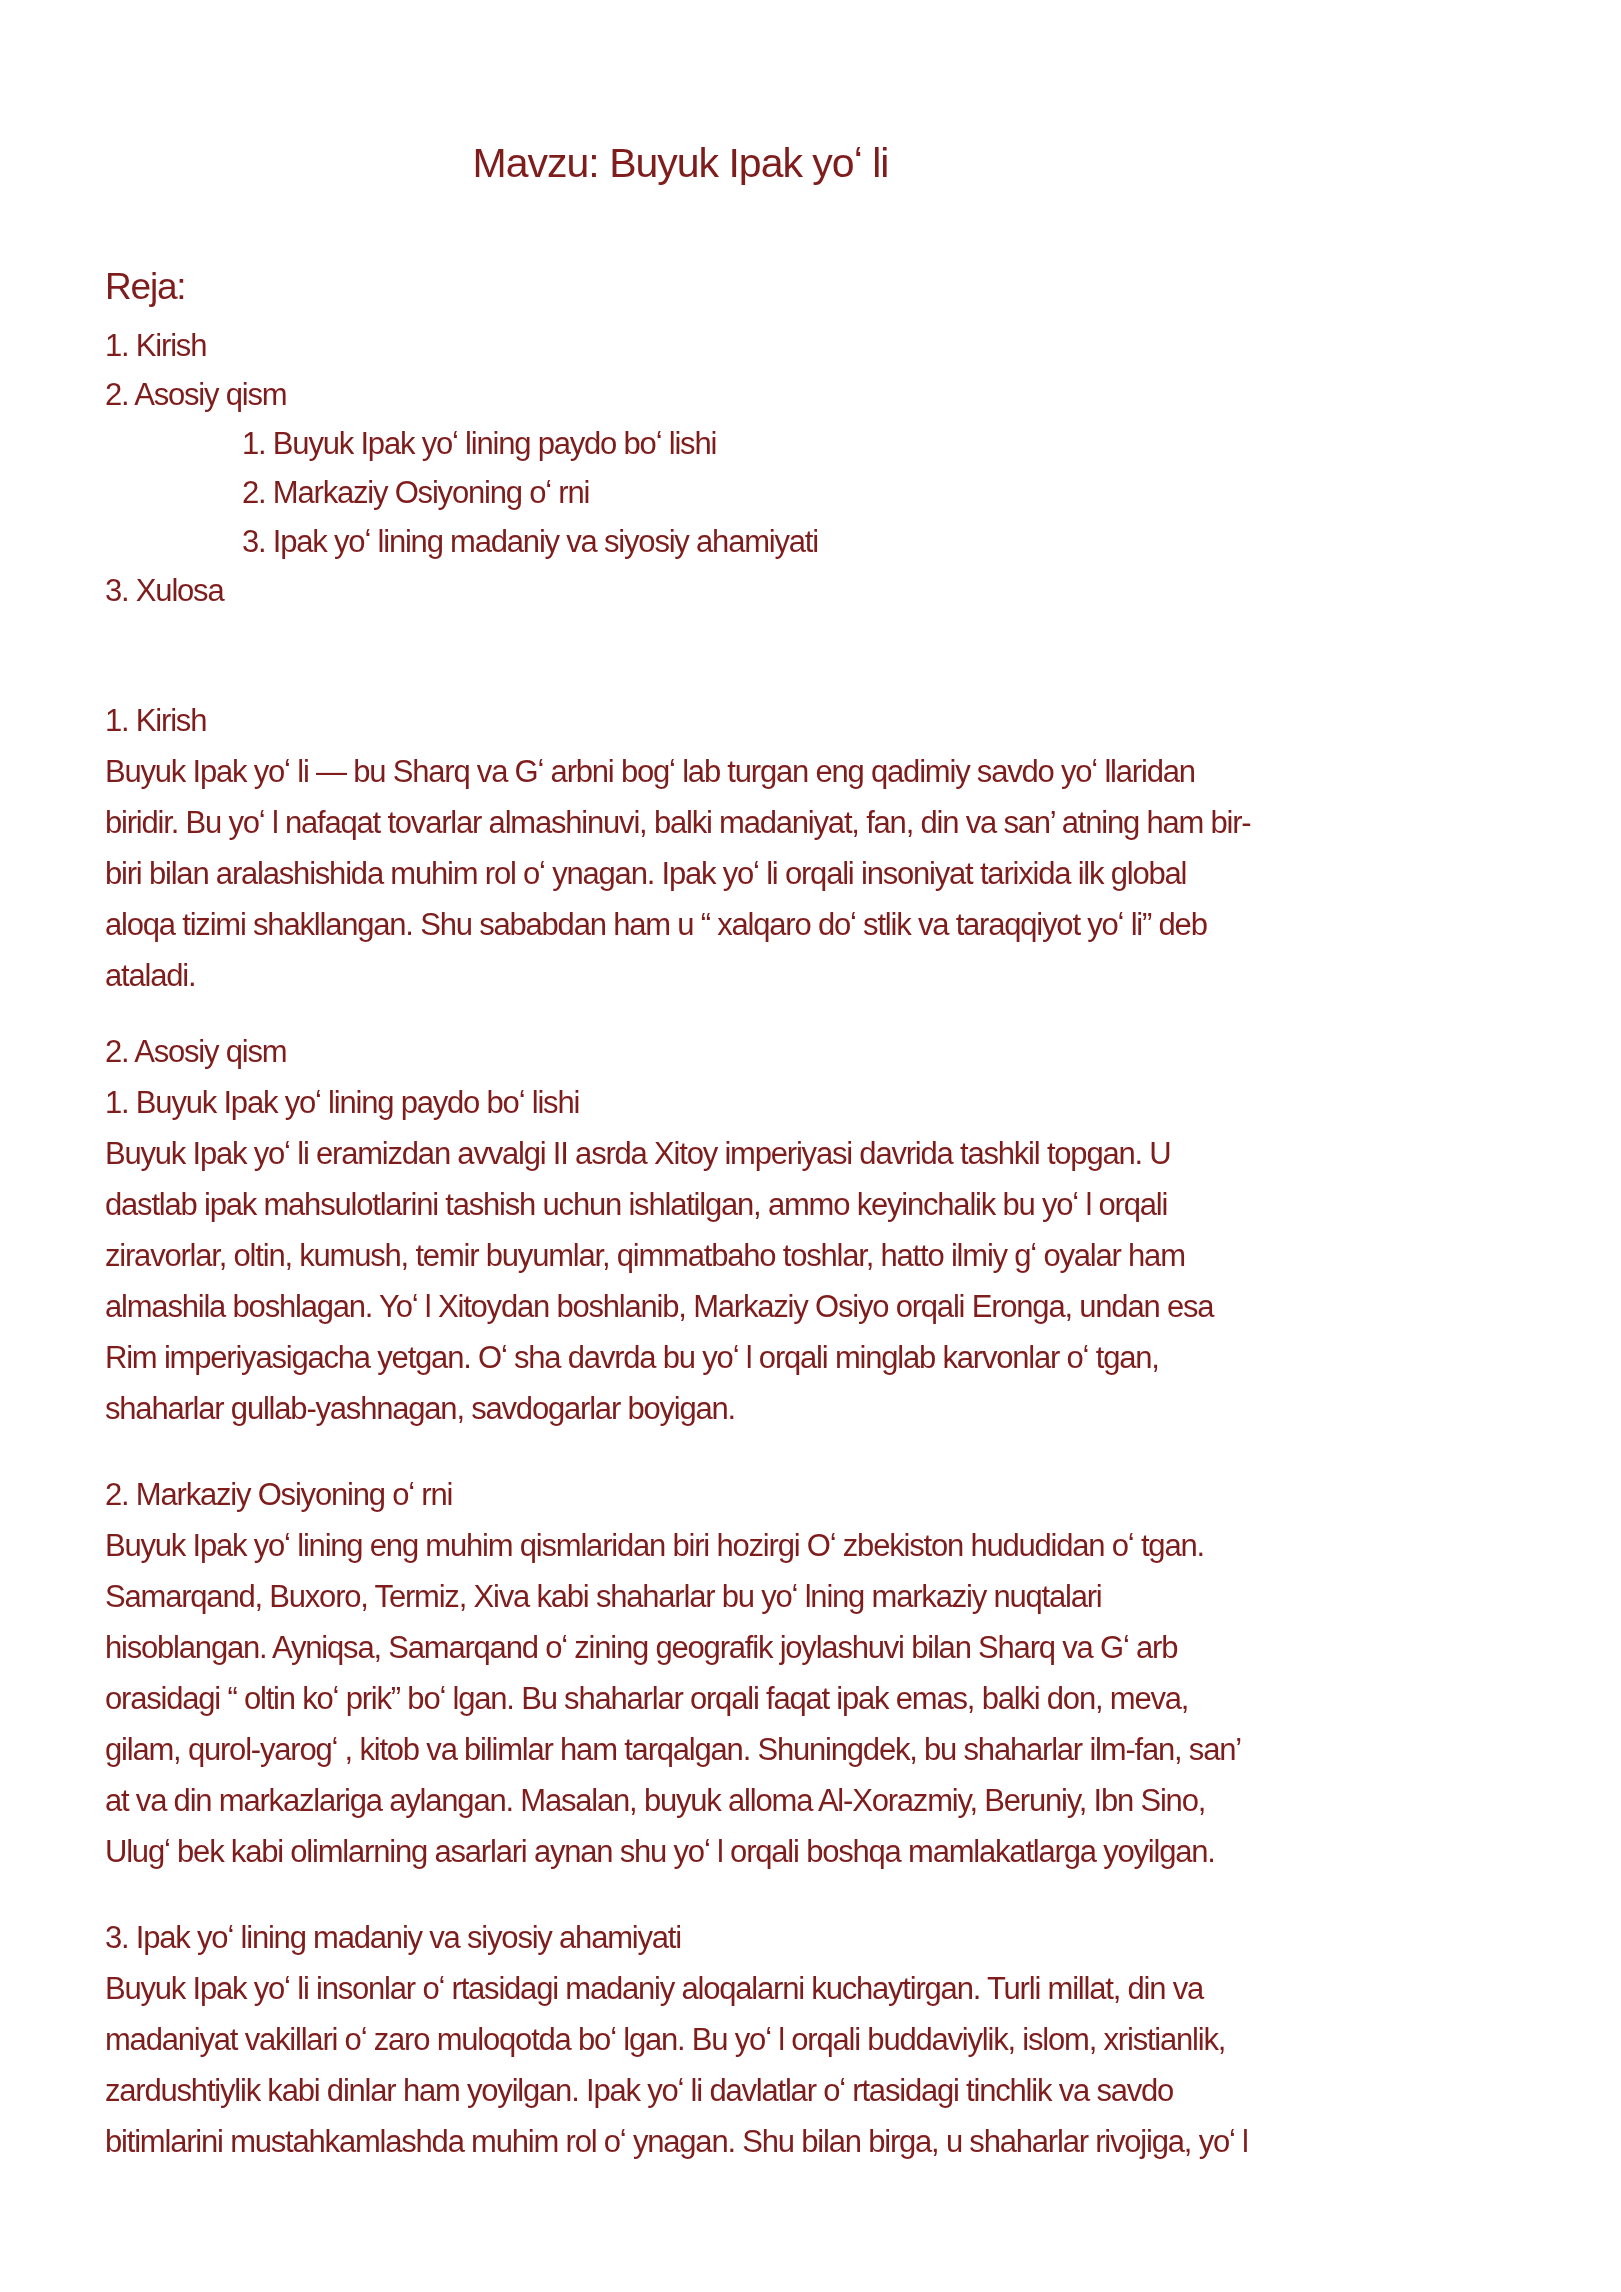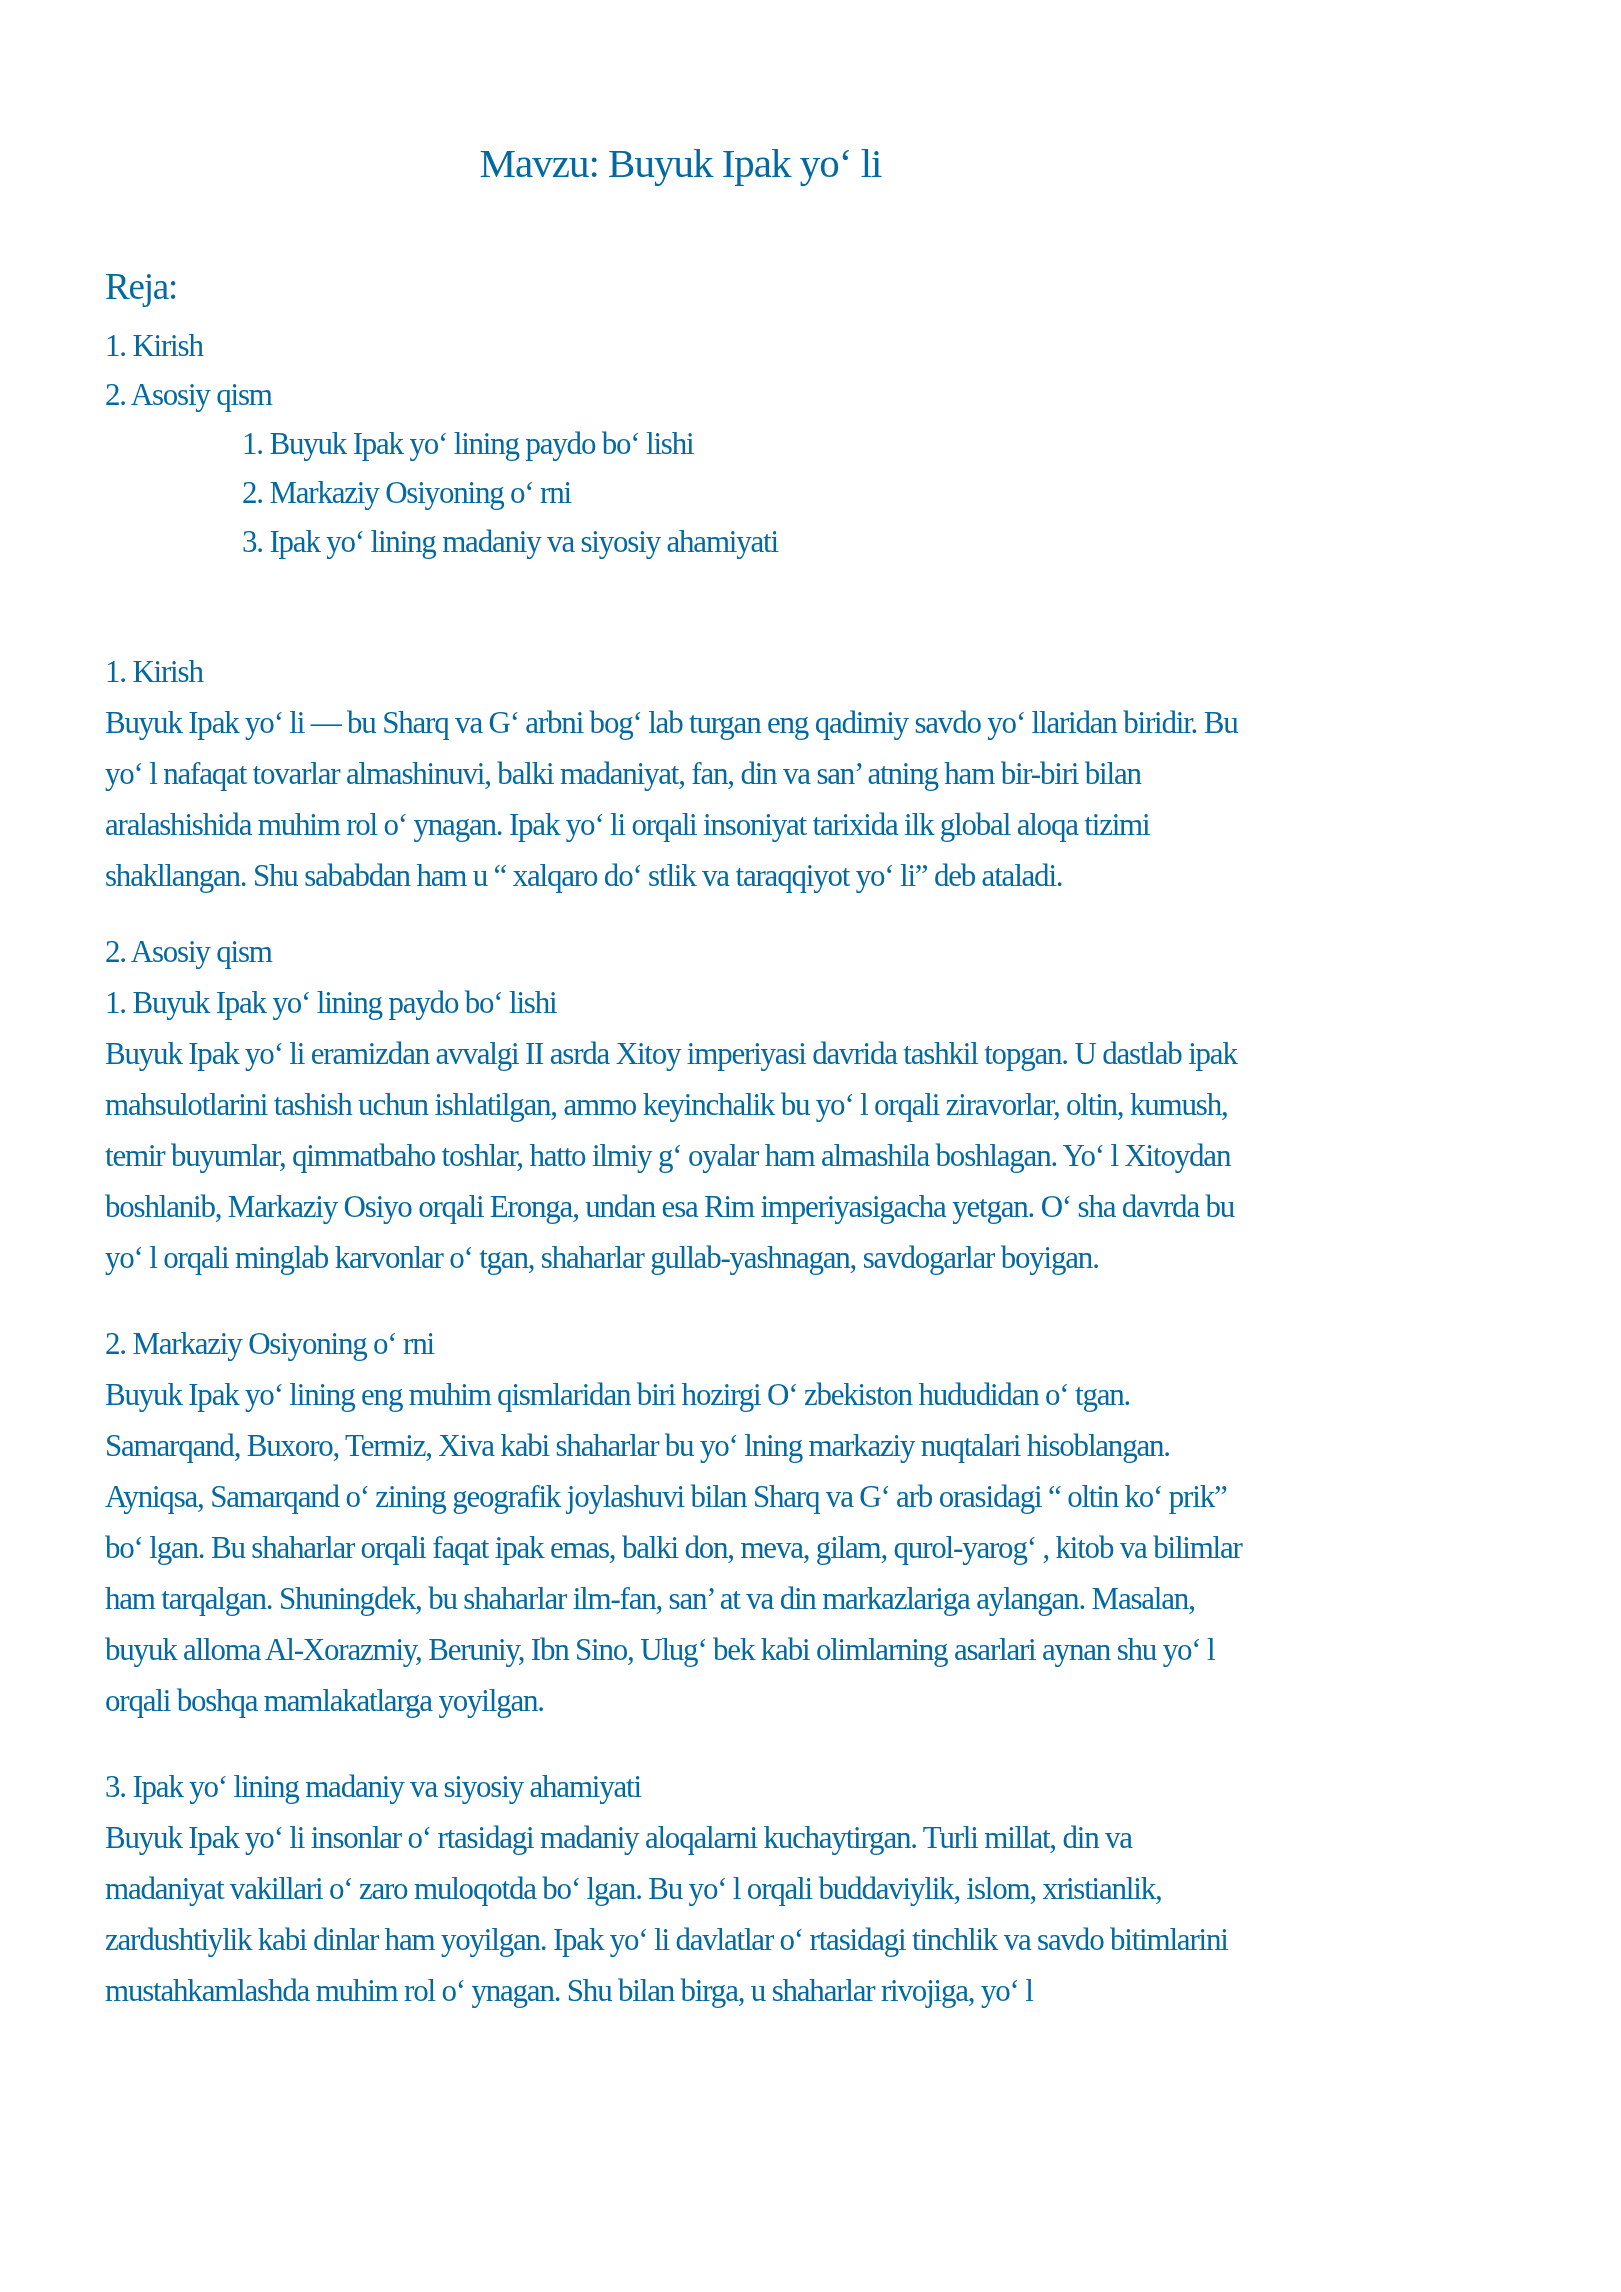--- a/index.html
+++ b/index.html
@@ -5,22 +5,22 @@
   html, body {
     margin: 0;
     padding: 0;
     background: #ffffff;
   }
   .page {
     position: relative;
     width: 1359px;
     height: 2293px;
     background: #ffffff;
-    color: #0369a1;
-    font-family: Liberation Serif, serif;
+    color: #7f1d1d;
+    font-family: Liberation Sans, sans-serif;
     font-stretch: condensed;
     letter-spacing: -1.2px;
     overflow: hidden;
     box-sizing: border-box;
   }
   .content {
     box-sizing: border-box;
     padding: 139px 103px 0 105px;
   }
   .doc-title {
@@ -69,20 +69,21 @@
     <h1 class="doc-title">Mavzu: Buyuk Ipak yoʻ li</h1>
 
     <p class="plan-label">Reja:</p>
 
     <div class="plan-list">
       <div class="plan-item">1. Kirish</div>
       <div class="plan-item">2. Asosiy qism</div>
       <div class="plan-item indent">1. Buyuk Ipak yoʻ lining paydo boʻ lishi</div>
       <div class="plan-item indent">2. Markaziy Osiyoning oʻ rni</div>
       <div class="plan-item indent">3. Ipak yoʻ lining madaniy va siyosiy ahamiyati</div>
+      <div class="plan-item">3. Xulosa</div>
     </div>
 
     <div class="doc-body">
 
       <div class="block gap-xl">1. Kirish</div>
 
       <div class="block">Buyuk Ipak yoʻ li — bu Sharq va Gʻ arbni bogʻ lab turgan eng qadimiy savdo yoʻ llaridan biridir. Bu yoʻ l nafaqat tovarlar almashinuvi, balki madaniyat, fan, din va san’ atning ham bir-biri bilan aralashishida muhim rol oʻ ynagan. Ipak yoʻ li orqali insoniyat tarixida ilk global aloqa tizimi shakllangan. Shu sababdan ham u “ xalqaro doʻ stlik va taraqqiyot yoʻ li” deb ataladi.</div>
 
       <div class="block gap-sm">2. Asosiy qism</div>
 

